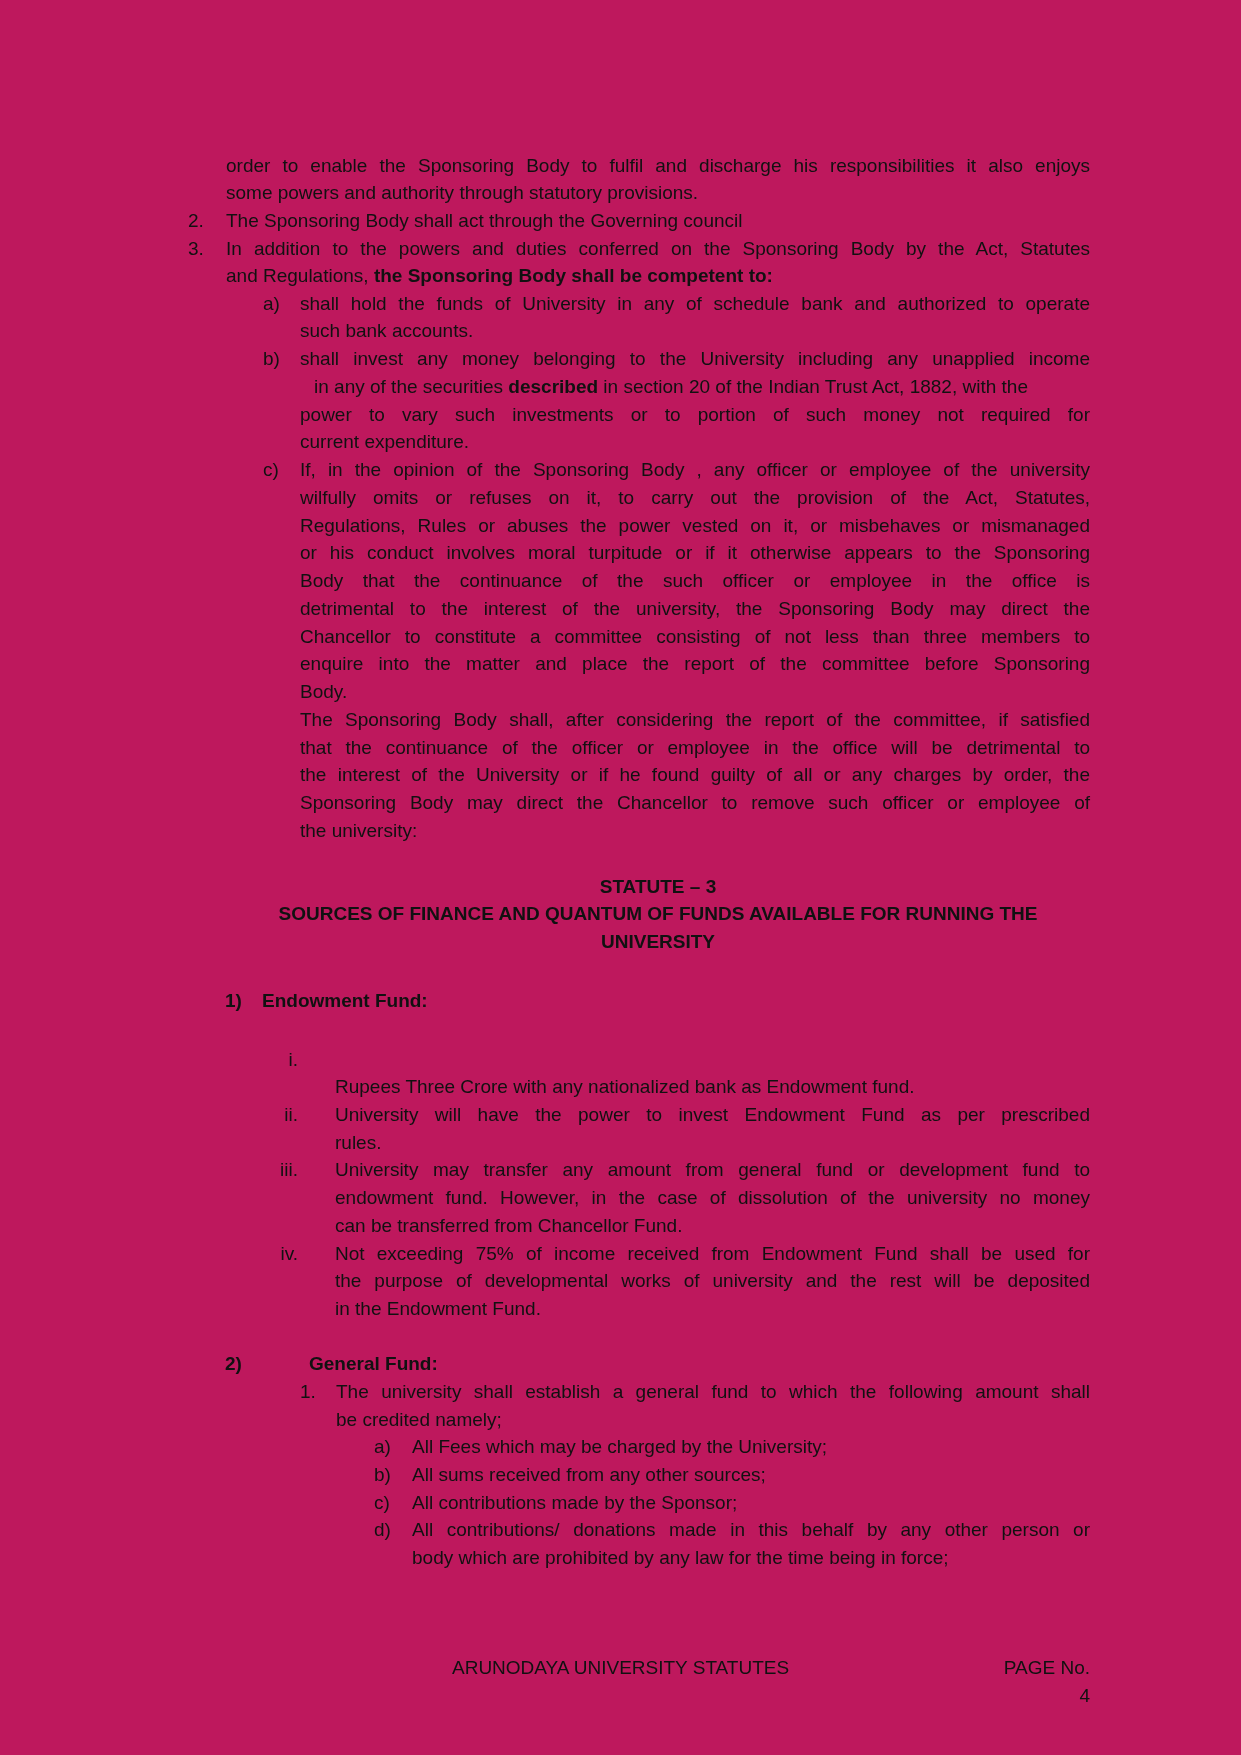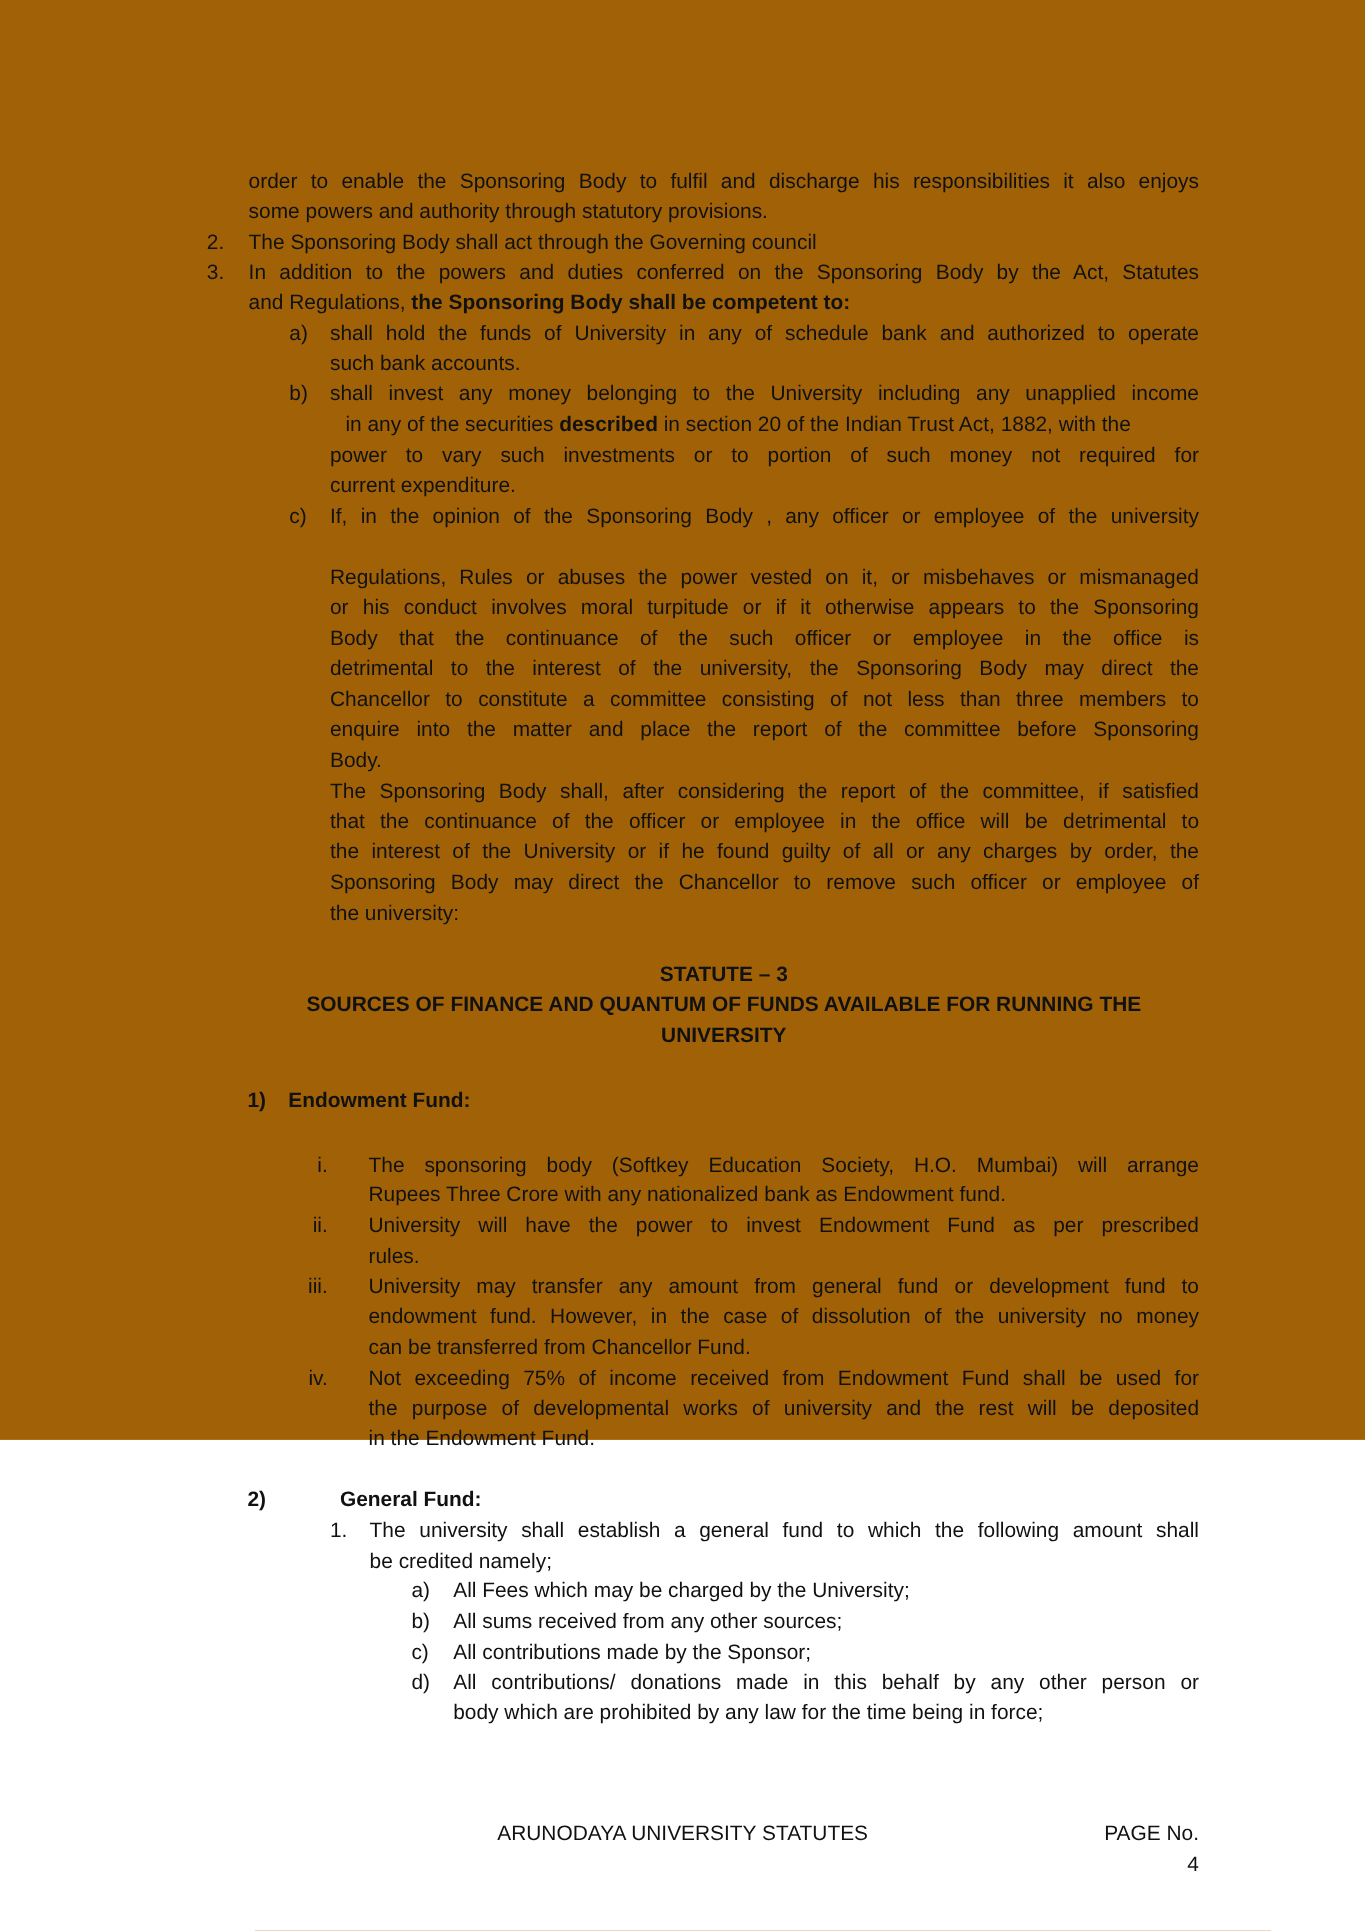--- a/index.html
+++ b/index.html
@@ -1,18 +1,18 @@
 <!DOCTYPE html>
 <html><head>
 <meta charset="utf-8">
 <style>
   html,body{margin:0;padding:0;background:#fff;}
   body{width:1241px;height:1755px;position:relative;overflow:hidden;
        font-family:"Liberation Sans","DejaVu Sans",sans-serif;color:#111;}
-  .page{position:absolute;left:0;top:0;width:1241px;height:1309px;background:#a16207;}
+  .page{position:absolute;left:0;top:0;width:1241px;height:1755px;background:#be185d;}
   .ln{position:absolute;font-size:19px;line-height:28px;white-space:nowrap;}
   .j{text-align:justify;text-align-last:justify;white-space:normal;}
   .b{font-weight:bold;}
   .num{position:absolute;font-size:19px;line-height:28px;}
   .rnum{position:absolute;font-size:19px;line-height:28px;text-align:right;width:40px;}
   .center{position:absolute;left:226px;width:864px;text-align:center;font-size:19px;line-height:28px;font-weight:bold;}
   .footer{position:absolute;font-size:19px;line-height:28px;}
 </style>
 </head>
 <body>
@@ -38,20 +38,21 @@
   <div class="ln" style="left:300px;top:373px;width:790px;display:flex;margin-left:14px;">
       <span style="white-space:pre">in any of the securities </span>
       <span class="b">described</span>
       <span style="white-space:pre"> in section 20 of the Indian Trust Act, 1882, with the</span>
     </div>
   <div class="ln j" style="left:300px;top:401px;width:790px;">power to vary such investments or to portion of such money not required for</div>
   <div class="ln" style="left:300px;top:428px;">current expenditure.</div>
 
   <div class="num" style="left:263px;top:456px;">c)</div>
   <div class="ln j" style="left:300px;top:456px;width:790px;">If, in the opinion of the Sponsoring Body , any officer or employee of the university</div>
+  <div class="ln j" style="left:300px;top:484px;width:790px;">wilfully omits or refuses on it, to carry out the provision of the Act, Statutes,</div>
   <div class="ln j" style="left:300px;top:512px;width:790px;">Regulations, Rules or abuses the power vested on it, or misbehaves or mismanaged</div>
   <div class="ln j" style="left:300px;top:539px;width:790px;">or his conduct involves moral turpitude or if it otherwise appears to the Sponsoring</div>
   <div class="ln j" style="left:300px;top:567px;width:790px;">Body that the continuance of the such officer or employee in the office is</div>
   <div class="ln j" style="left:300px;top:595px;width:790px;">detrimental to the interest of the university, the Sponsoring Body may direct the</div>
   <div class="ln j" style="left:300px;top:623px;width:790px;">Chancellor to constitute a committee consisting of not less than three members to</div>
   <div class="ln j" style="left:300px;top:650px;width:790px;">enquire into the matter and place the report of the committee before Sponsoring</div>
   <div class="ln" style="left:300px;top:678px;">Body.</div>
   <div class="ln j" style="left:300px;top:706px;width:790px;">The Sponsoring Body shall, after considering the report of the committee, if satisfied</div>
   <div class="ln j" style="left:300px;top:734px;width:790px;">that the continuance of the officer or employee in the office will be detrimental to</div>
   <div class="ln j" style="left:300px;top:761px;width:790px;">the interest of the University or if he found guilty of all or any charges by order, the</div>
@@ -59,21 +60,20 @@
   <div class="ln" style="left:300px;top:817px;">the university:</div>
 
   <div class="center" style="top:873px;">STATUTE – 3</div>
   <div class="center" style="top:900px;">SOURCES OF FINANCE AND QUANTUM OF FUNDS AVAILABLE FOR RUNNING THE</div>
   <div class="center" style="top:928px;">UNIVERSITY</div>
 
   <div class="num b" style="left:225px;top:987px;">1)</div>
   <div class="ln b" style="left:262px;top:987px;">Endowment Fund:</div>
 
   <div class="rnum" style="left:258px;top:1046px;">i.</div>
-  <div class="ln j" style="left:335px;top:1046px;width:755px;">The sponsoring body (Softkey Education Society, H.O. Mumbai) will arrange</div>
   <div class="ln" style="left:335px;top:1073px;">Rupees Three Crore with any nationalized bank as Endowment fund.</div>
 
   <div class="rnum" style="left:258px;top:1101px;">ii.</div>
   <div class="ln j" style="left:335px;top:1101px;width:755px;">University will have the power to invest Endowment Fund as per prescribed</div>
   <div class="ln" style="left:335px;top:1129px;">rules.</div>
 
   <div class="rnum" style="left:258px;top:1156px;">iii.</div>
   <div class="ln j" style="left:335px;top:1156px;width:755px;">University may transfer any amount from general fund or development fund to</div>
   <div class="ln j" style="left:335px;top:1184px;width:755px;">endowment fund. However, in the case of dissolution of the university no money</div>
   <div class="ln" style="left:335px;top:1212px;">can be transferred from Chancellor Fund.</div>

